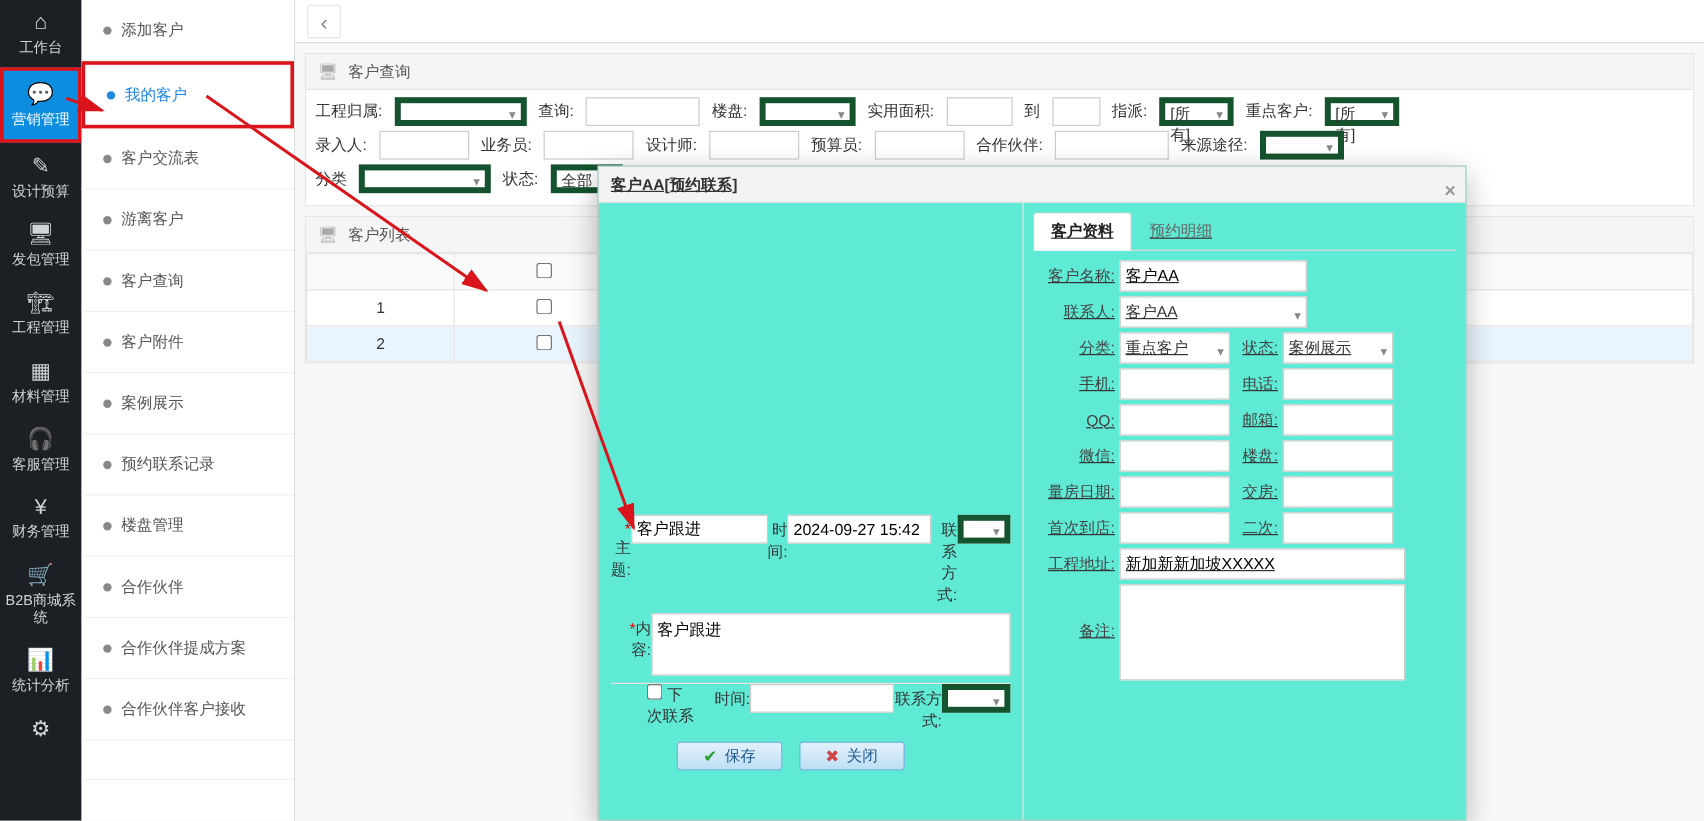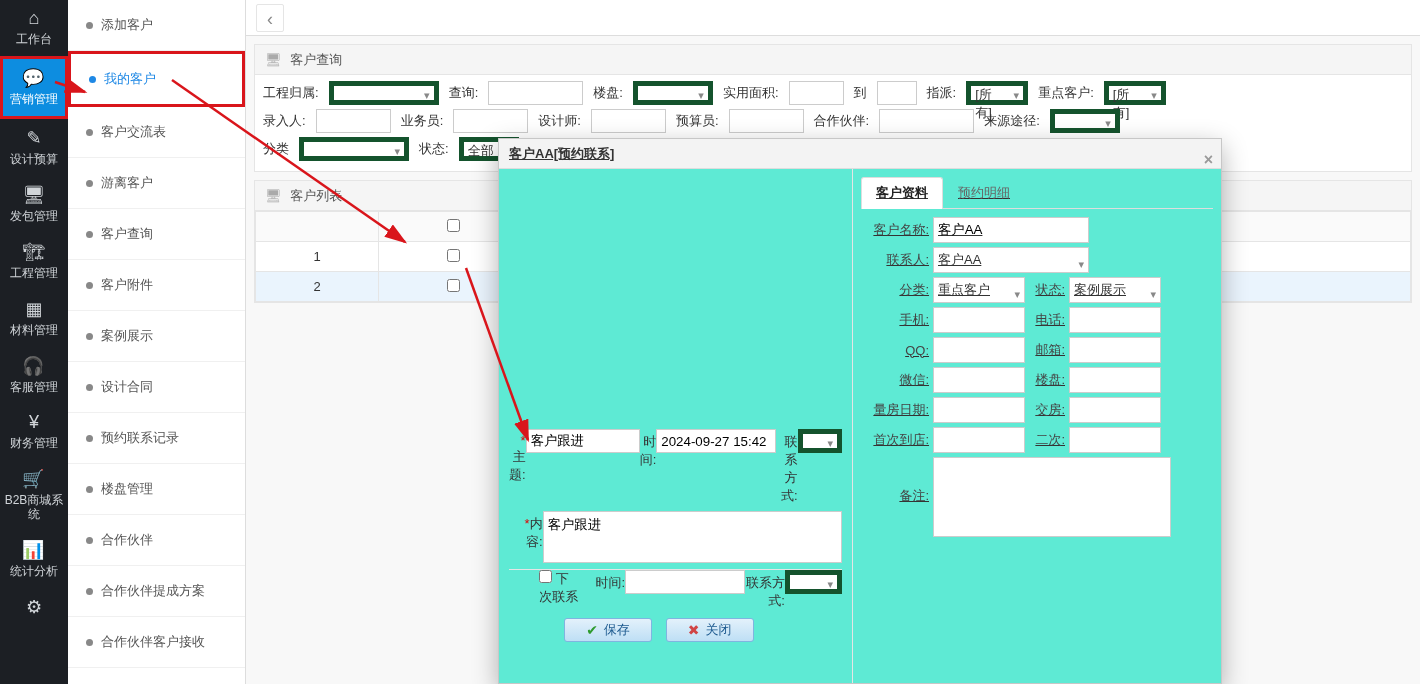--- a/index.html
+++ b/index.html
@@ -144,21 +144,20 @@
 
 <div class="sub-sidebar">
   <div id="sub-holder">
       <div class="sub-item"><span class="dot"></span><span>添加客户</span></div>
       <div class="sub-item selected"><span class="dot"></span><span>我的客户</span></div>
       <div class="sub-item"><span class="dot"></span><span>客户交流表</span></div>
       <div class="sub-item"><span class="dot"></span><span>游离客户</span></div>
       <div class="sub-item"><span class="dot"></span><span>客户查询</span></div>
       <div class="sub-item"><span class="dot"></span><span>客户附件</span></div>
       <div class="sub-item"><span class="dot"></span><span>案例展示</span></div>
-      <div class="sub-item"><span class="dot"></span><span>设计合同</span></div>
       <div class="sub-item"><span class="dot"></span><span>预约联系记录</span></div>
       <div class="sub-item"><span class="dot"></span><span>楼盘管理</span></div>
       <div class="sub-item"><span class="dot"></span><span>合作伙伴</span></div>
       <div class="sub-item"><span class="dot"></span><span>合作伙伴提成方案</span></div>
       <div class="sub-item"><span class="dot"></span><span>合作伙伴客户接收</span></div>
       <div class="sub-item"></div>
     </div>
 </div>
 
 <div class="main">
@@ -323,20 +322,24 @@
             <input class="rinput" style="">
             <span class="rlbl2">交房:</span>
             <input class="rinput" style="">
           </div>
         <div class="rrow">
             <span class="rlbl">首次到店:</span>
             <input class="rinput" style="">
             <span class="rlbl2">二次:</span>
             <input class="rinput" style="">
           </div>
+        <div class="rrow">
+            <span class="rlbl">工程地址:</span>
+            <input class="rinput full" value="新加新新加坡XXXXX" style="">
+          </div>
         <div class="rrow" style="align-items:flex-start">
             <span class="rlbl" style="padding-top:30px">备注:</span>
             <textarea class="tarea" style="width: 238px; height: 80px;"></textarea>
           </div>
       </div>
     </div>
   </div>
 </div>
 
 <svg class="arrow-svg">

